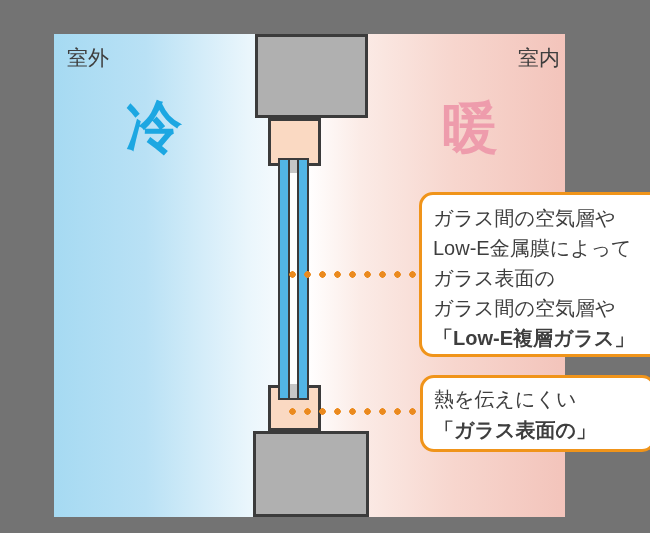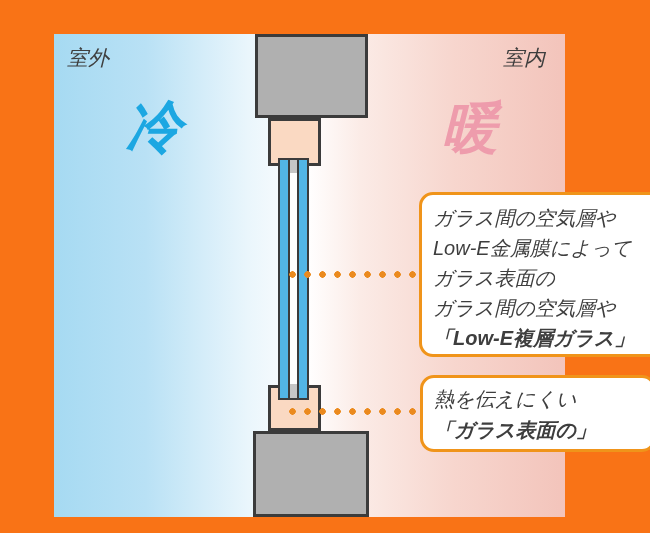--- a/index.html
+++ b/index.html
@@ -1,35 +1,34 @@
 <!DOCTYPE html>
 <html style="--cold-text: #1ca7e2; --warm-text: #ee9cac; --label-text: #3e3e3e; --outline: #3b3b3b; --sash-fill: #b0b0b0; --frame-fill: #fad9c2; --glass-fill: #52b5e5; --spacer-fill: #c6c6c6; --callout-border: #f0941a; --dot-color: #eb8a1e; --gradient-cold: #a6daf2; --gradient-warm: #f3c4bb;"><head>
 <meta charset="utf-8">
 <style>
   html,body { margin:0; padding:0; background:#ffffff; }
   .canvas {
-    position:relative; width:650px; height:533px; background:#f97316; overflow:hidden;
+    position:relative; width:650px; height:533px; background:#737373; overflow:hidden;
     font-family:"Liberation Sans","DejaVu Sans",sans-serif;
-    font-style:italic;
   }
   
   .panel {
     position:absolute; left:54px; top:34px; width:511px; height:483px;
     background:linear-gradient(90deg,
       var(--gradient-cold,#a6daf2) 0%,
       #b9e1f5 18%,
       #eaf6fc 38%,
       #fffefe 50%,
       #fbebe6 60%,
       #f7d6ce 78%,
       var(--gradient-warm,#f3c4bb) 100%);
   }
   .zone-label { position:absolute; font-size:21px; line-height:21px; color:var(--label-text,#3e3e3e); }
   .zone-label.outdoor { left:13px; top:13px; }
-  .zone-label.indoor  { right:20px; top:13px; }
+  .zone-label.indoor  { right:5px; top:13px; }
   .kanji { position:absolute; font-size:56px; line-height:56px; font-weight:700; }
   .kanji.cold { left:72px; top:65px; color:var(--cold-text,#1ca7e2); }
   .kanji.warm { left:388px; top:66px; color:var(--warm-text,#ee9cac); }
 
   
   .sash { position:absolute; background:var(--sash-fill,#b0b0b0); border:3px solid var(--outline,#3b3b3b); box-sizing:border-box; }
   .sash.top    { left:201px; top:0;     width:113px; height:84px; }
   .sash.bottom { left:199px; top:397px; width:116px; height:86px; }
   .resin-frame { position:absolute; background:var(--frame-fill,#fad9c2); border:3px solid var(--outline,#3b3b3b); box-sizing:border-box; }
   .resin-frame.top    { left:214px; top:84px;  width:53px; height:48px; }

